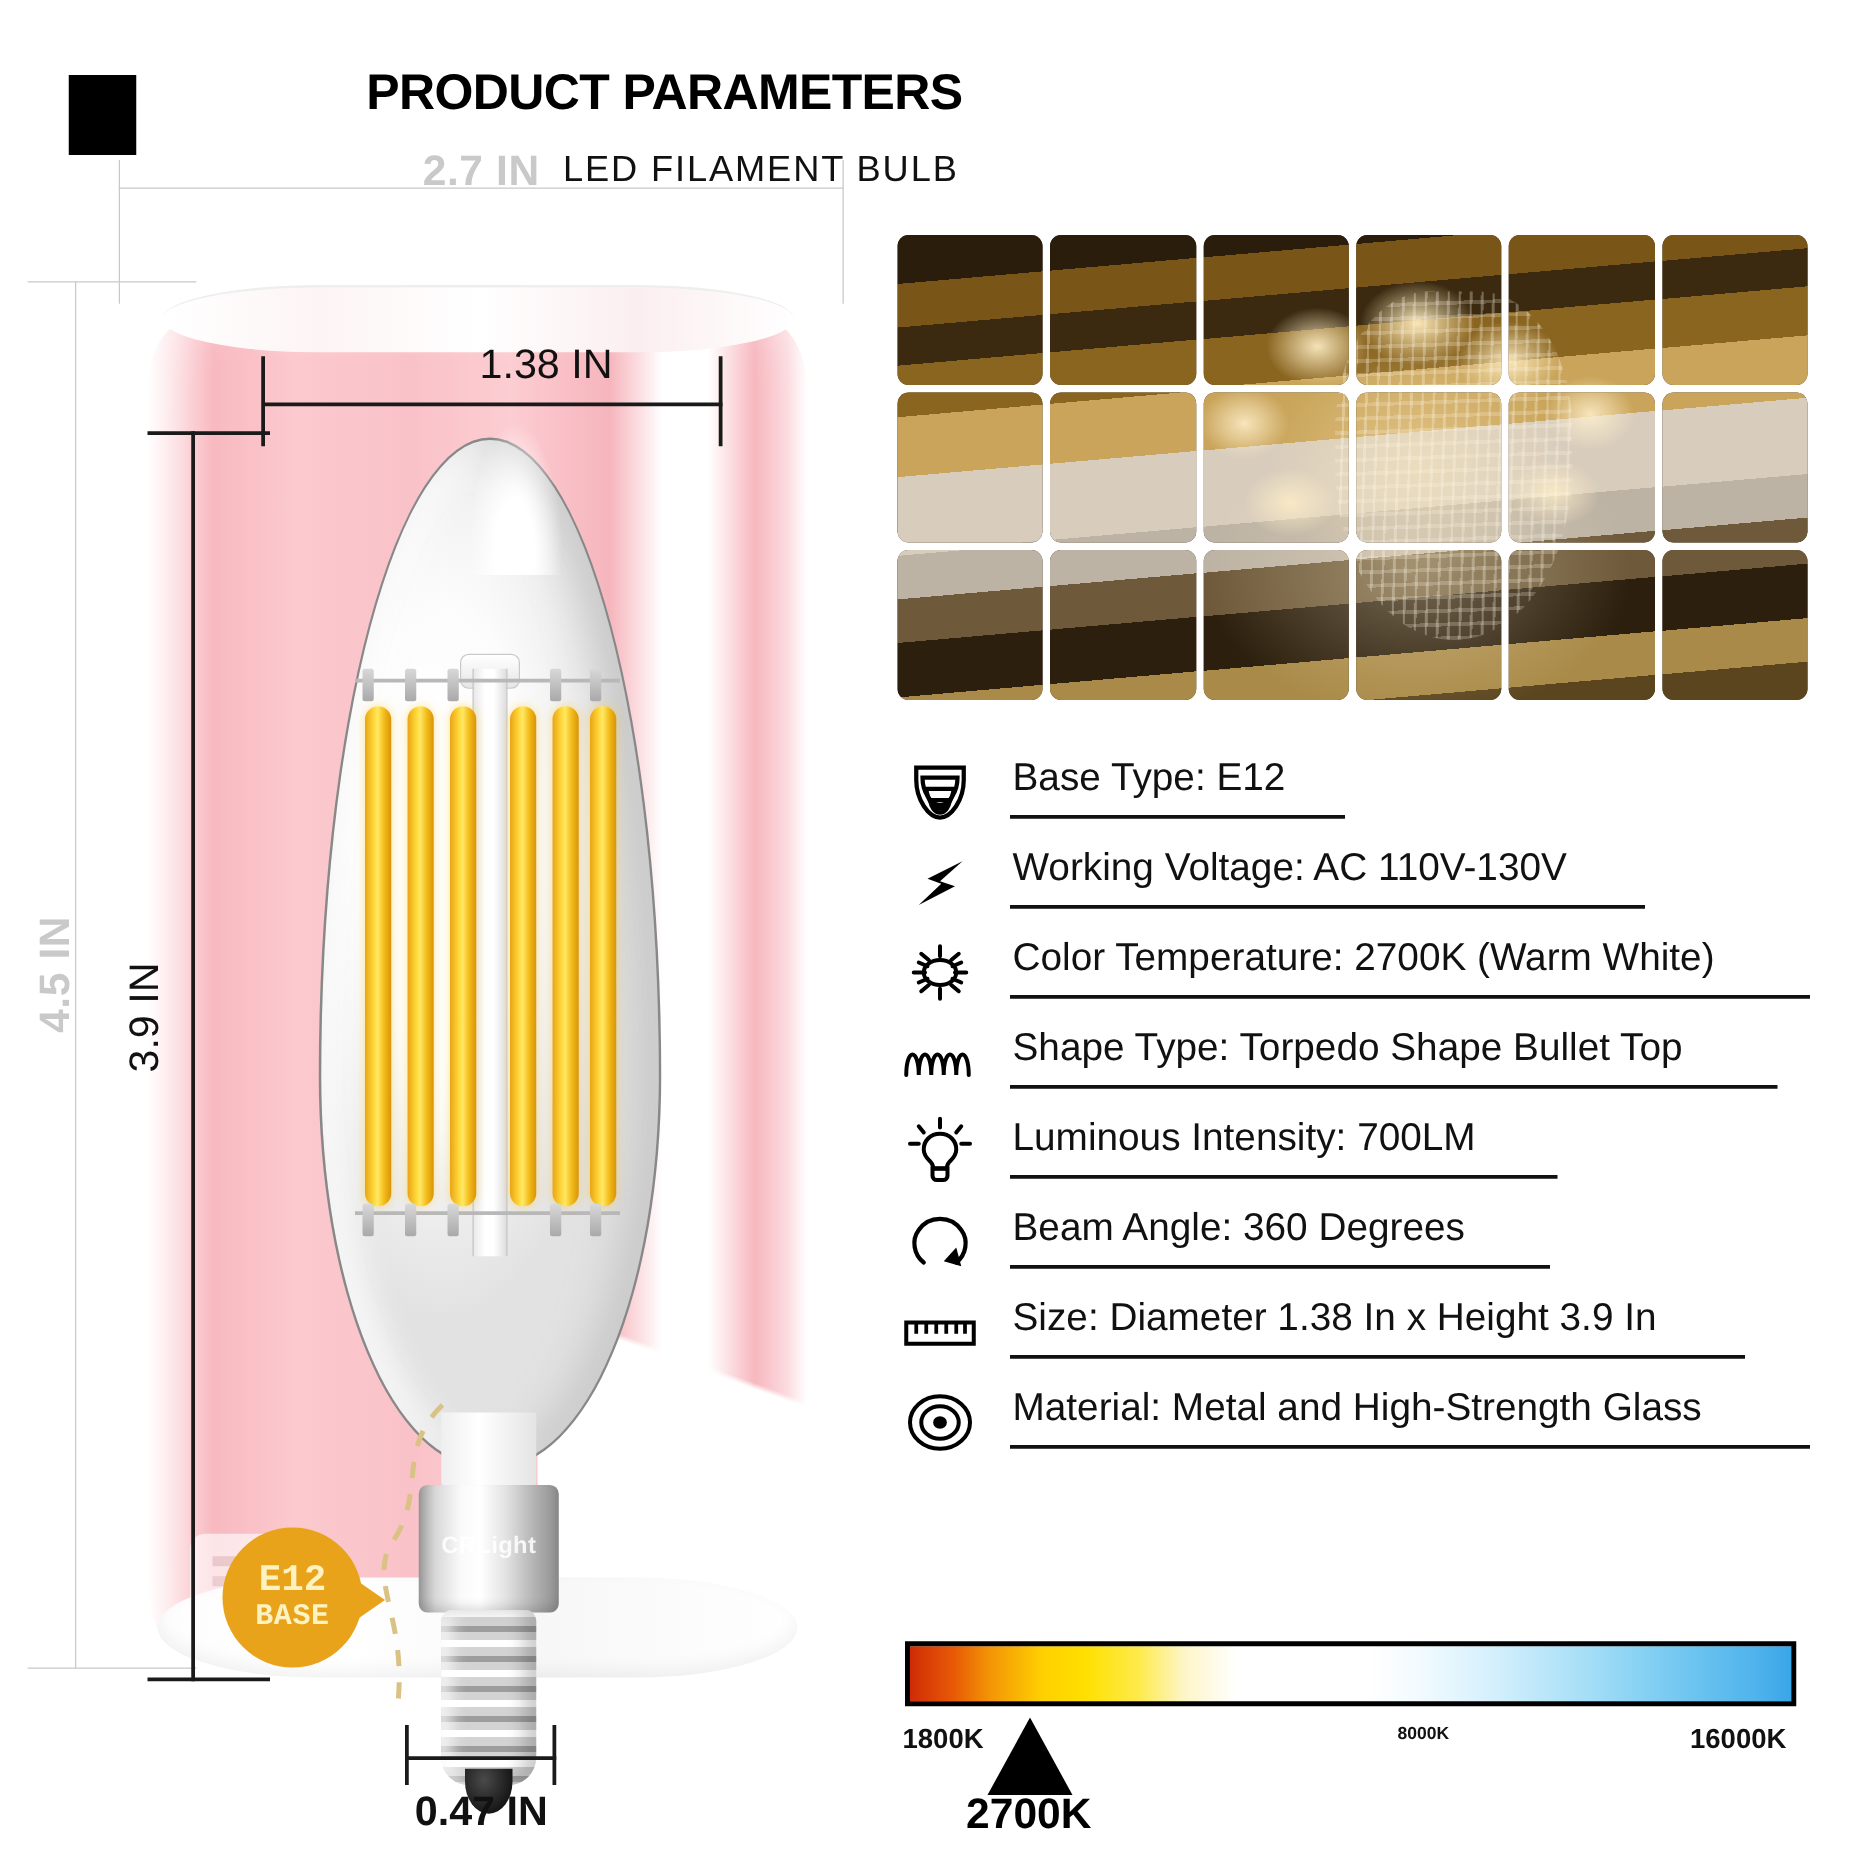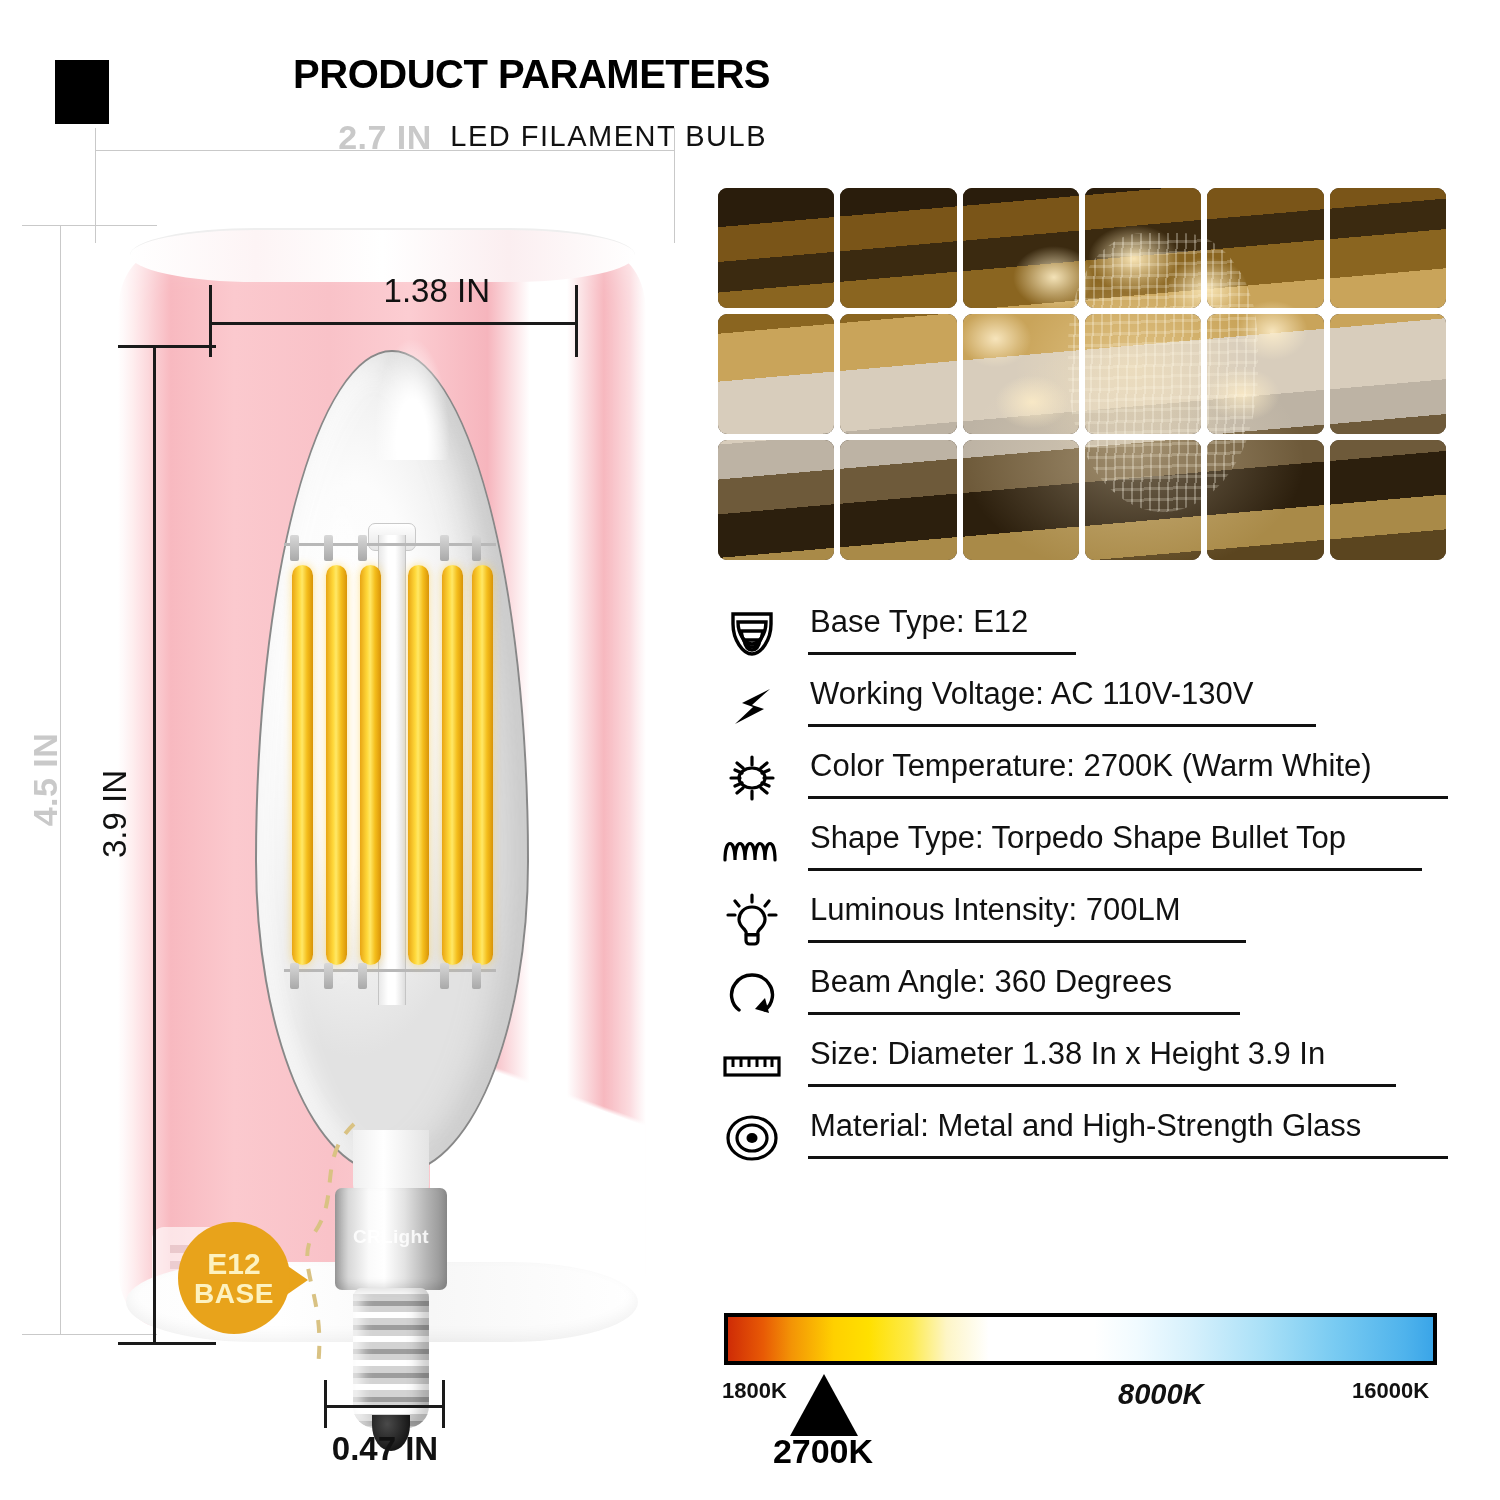--- a/index.html
+++ b/index.html
@@ -130,23 +130,23 @@
           #ffffff 0 6px, #d3d3d3 6px 13px, #9d9d9d 13px 18px, #d3d3d3 18px 24px);
       border-radius:9px 9px 22px 22px;
       box-shadow:inset -10px 0 14px rgba(0,0,0,.2), inset 9px 0 12px rgba(255,255,255,.7);}
   .tip{position:absolute;left:137px;top:1065px;width:38px;height:36px;
       border-radius:0 0 50% 50%/0 0 72% 72%;
       background:radial-gradient(ellipse at 40% 25%,#4a4a4a,#171717 70%);}
 
   
   .badge{position:absolute;left:178px;top:1222px;width:112px;height:112px;border-radius:50%;
       background:#e8a31b;display:flex;flex-direction:column;align-items:center;justify-content:center;
-      line-height:1.05;}
+      line-height:1.05;font-family:Liberation Mono, monospace;}
   .badge-e12{font-size:30px;font-weight:bold;color:#fdf2c0;}
-  .badge-base{font-size:28px;font-weight:bold;color:#fdf2c0;letter-spacing:.5px;}
+  .badge-base{font-size:24px;font-weight:bold;color:#fdf2c0;letter-spacing:.5px;}
   .badge-ptr{position:absolute;left:282px;top:1262px;width:0;height:0;
       border-top:18px solid transparent;border-bottom:18px solid transparent;
       border-left:26px solid #e8a31b;}
   .dashed{position:absolute;left:296px;top:1120px;}
 
   
   .right{position:absolute;left:700px;top:0;width:800px;height:1500px;}
 
   .hdr{position:absolute;left:25px;top:52px;width:760px;}
   .hdr-sq{position:absolute;left:30px;top:8px;width:54px;height:64px;background:#000;}
@@ -198,21 +198,21 @@
         #ffd000 15%, #ffe000 20%, #fdeb4d 26%,
         #fdf5c6 31%, #ffffff 37%, #ffffff 52%,
         #f1fbff 58%, #d5f0fc 66%, #a9e0f7 76%,
         #79cbf2 86%, #4fb3ec 96%, #3aa5e8 100%);}
   .ct-marker{position:absolute;left:790px;top:1374px;width:0;height:0;
       border-left:34px solid transparent;border-right:34px solid transparent;
       border-bottom:62px solid #000;}
   .ct-val{position:absolute;left:758px;top:1432px;width:130px;text-align:center;
       font-size:34px;font-weight:bold;color:#000;}
   .ct-min{position:absolute;left:722px;top:1378px;font-size:22px;font-weight:bold;color:#111;}
-  .ct-mid{position:absolute;left:1118px;top:1378px;font-size:29px;font-weight:bold;color:#111;font-style:italic;}
+  .ct-mid{position:absolute;left:1118px;top:1378px;font-size:14px;font-weight:bold;color:#111;}
   .ct-max{position:absolute;left:1352px;top:1378px;font-size:22px;font-weight:bold;color:#111;}
 </style>
 </head>
 <body>
 
 <div class="page">
 
   <div class="left">
 
     <div class="dim-w-outer"></div>

